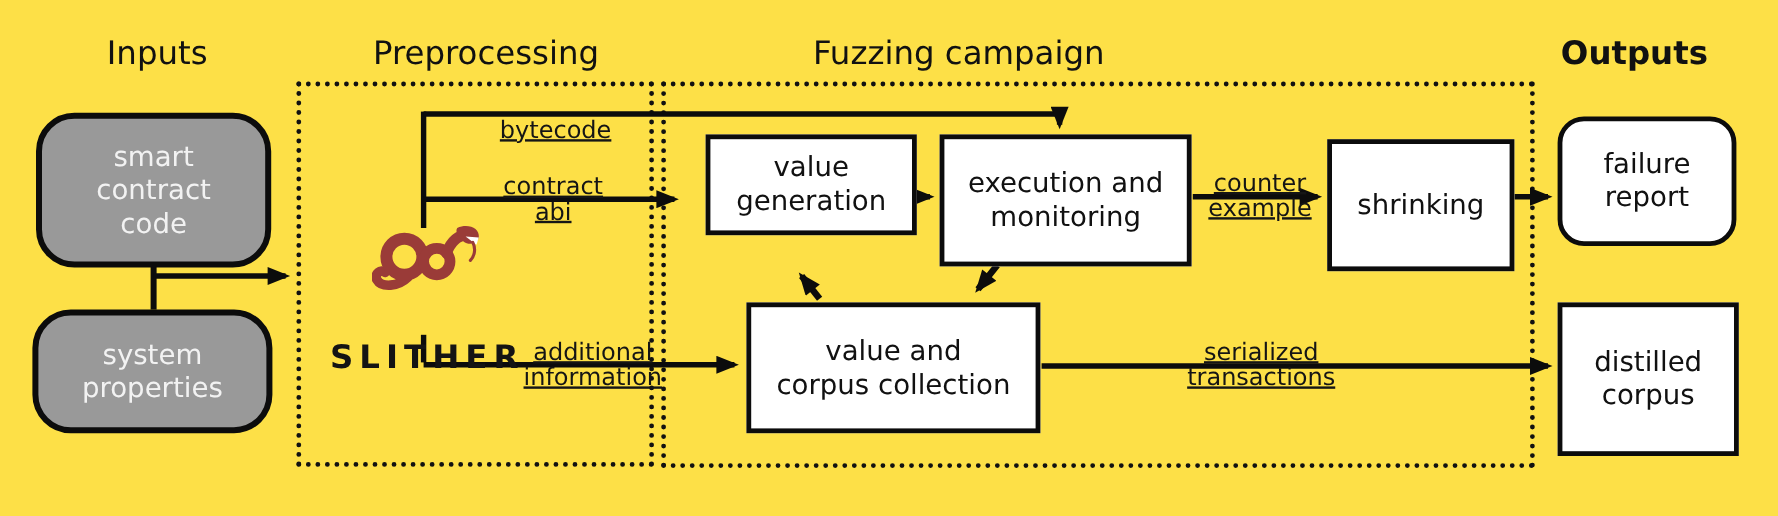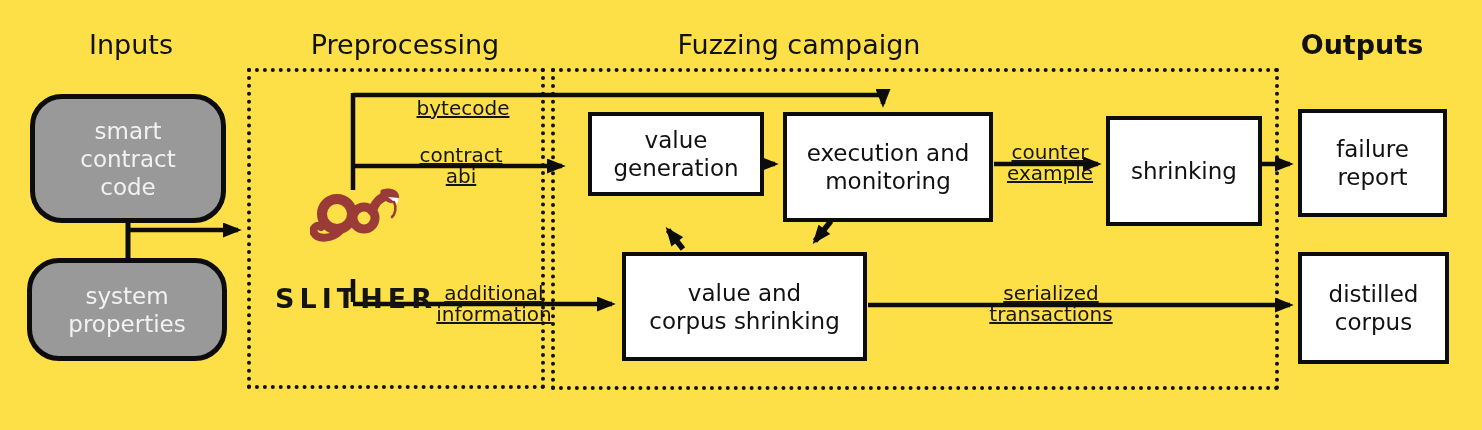--- a/index.html
+++ b/index.html
@@ -121,25 +121,25 @@
     <path d="M84,16 C87,22 85,28 82,31" stroke="#9a3b38" stroke-width="2.6" fill="none" stroke-linecap="round"></path>
   </svg>
   <div class="slither-wordmark" style="left:356px;top:247px;margin-top:36px;">SLITHER</div>
 
   <div class="node" style="left:572px;top:112px;width:176px;height:84px;margin-left:16px;">value
 generation</div>
   <div class="node" style="left:783px;top:112px;width:210px;height:110px;">execution and
 monitoring</div>
   <div class="node" style="left:1106px;top:116px;width:156px;height:110px;">shrinking</div>
   <div class="node" style="left:622px;top:252px;width:245px;height:109px;">value and
-corpus shrinking</div>
+corpus collection</div>
 
-  <div class="node" style="left:1298px;top:109px;width:149px;height:108px;">failure
+  <div class="node" style="left:1298px;top:97px;width:149px;height:108px;border-radius:22px;">failure
 report</div>
-  <div class="node" style="left:1298px;top:252px;width:151px;height:112px;">distilled
+  <div class="node" style="left:1298px;top:252px;width:151px;height:128px;">distilled
 corpus</div>
 
   <div class="edge-label" style="left:463px;top:98px;">bytecode</div>
   <div class="edge-label" style="left:461px;top:145px;">contract
 abi</div>
   <div class="edge-label" style="left:462px;top:283px;margin-left:32px;">additional
 information</div>
   <div class="edge-label" style="left:1051px;top:283px;">serialized
 transactions</div>
   <div class="edge-label" style="left:1050px;top:142px;">counter

